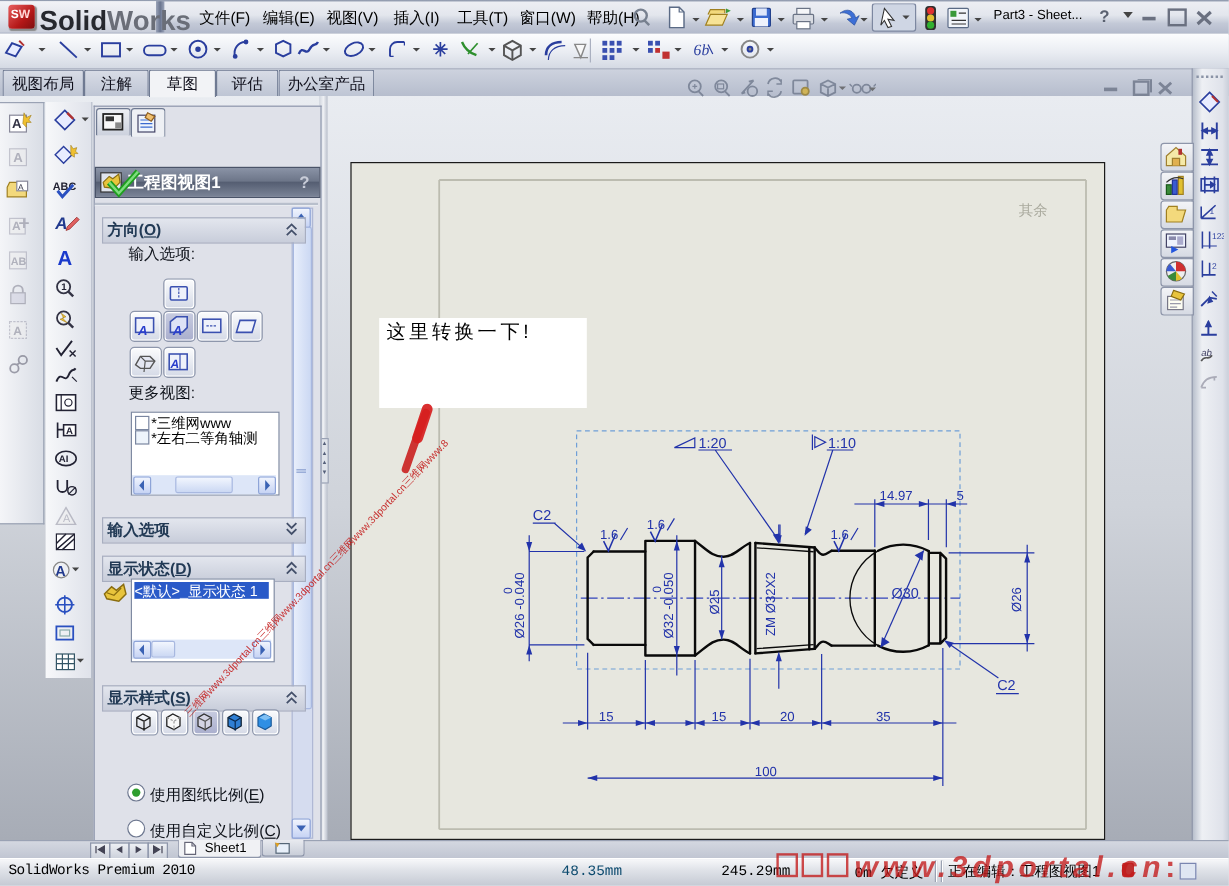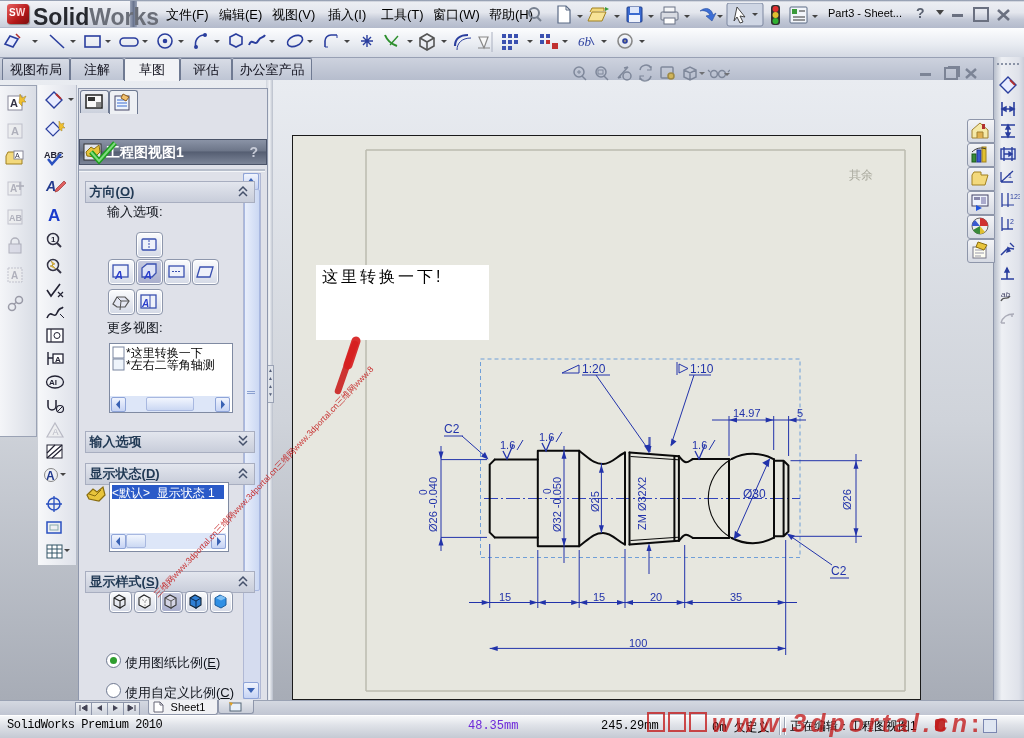--- a/index.html
+++ b/index.html
@@ -517,21 +517,21 @@
             <rect x="4" y="5" width="15" height="13" fill="#eef1fa" stroke="#3a50b0" stroke-width="1.3"></rect>
             <line x1="13" y1="5" x2="13" y2="18" stroke="#3a50b0"></line>
             <text x="5" y="17" font-size="10" font-weight="bold" fill="#2a3ecc" font-style="italic">A</text>
           </svg></div>
       <div class="abs pmlabel" style="left:28px;top:230px;">更多视图:</div>
       <div class="abs lbox" style="left:30px;top:254px;width:122px;height:68px;">
         <svg class="abs" style="left:2px;top:2px" width="14" height="26">
             <rect x="1" y="1" width="11" height="11" fill="#fff" stroke="#7a86a0"></rect>
             <rect x="1" y="13" width="11" height="11" fill="#eef4fb" stroke="#7a86a0"></rect>
           </svg>
-        <div class="abs" style="left:16px;top:1px;font-size:12px;white-space:nowrap;">*这里转换一下</div>
+        <div class="abs" style="left:16px;top:1px;font-size:12px;white-space:nowrap;">*三维网www</div>
         <div class="abs" style="left:16px;top:13px;font-size:12px;white-space:nowrap;">*左右二等角轴测</div>
         <div class="abs" style="left:0;top:52px;width:120px;height:16px;background:#dde6f8;">
           <div class="abs sbbtn" style="left:1px;top:1px;width:13px;height:13px;"><svg width="13" height="13">
                 <path d="M8 2l-4 4.5 4 4.5z" fill="#3a62b4"></path>
               </svg></div>
           <div class="abs" style="left:36px;top:1px;width:46px;height:12px;background:linear-gradient(180deg,#f2f6fe,#cbd8f3);border:1px solid #a8b8e0;border-radius:2px;"></div>
           <div class="abs sbbtn" style="left:105px;top:1px;width:13px;height:13px;"><svg width="13" height="13">
                 <path d="M5 2l4 4.5-4 4.5z" fill="#3a62b4"></path>
               </svg></div>
         </div>
@@ -757,21 +757,21 @@
  <div class="abs" style="left:218px;top:0;width:34px;height:13px;background:linear-gradient(180deg,#e8eaef,#c8cdd8);border:1px solid #8e96aa;border-top:none;border-radius:0 0 3px 3px;">
   <svg class="abs" style="left:9px;top:1px" width="16" height="11">
         <rect x="2" y="2" width="11" height="8" fill="#e8f0fa" stroke="#567"></rect>
         <path d="M1 1l4 1-2 3z" fill="#e0a020"></path>
       </svg>
     </div>
 </div>
 
 <div class="abs" id="status"></div>
 <div class="abs mono" style="left:7px;top:718px;font-size:12px;letter-spacing:-0.45px;color:#000;">SolidWorks Premium 2010</div>
-<div class="abs mono" style="left:468px;top:719px;font-size:12px;color:#6d28d9;">48.35mm</div>
+<div class="abs mono" style="left:468px;top:719px;font-size:12px;color:#0c4a6e;">48.35mm</div>
 <div class="abs mono" style="left:601px;top:719px;font-size:12px;color:#000;">245.29mm</div>
 <div class="abs mono" style="left:712px;top:719px;font-size:12px;color:#000;">0m 欠定义</div>
 <div class="abs" style="left:779px;top:717px;width:1px;height:18px;background:#9aa2b2;border-right:1px solid #fff;"></div>
 <div class="abs" style="left:784px;top:717px;width:1px;height:18px;background:#9aa2b2;border-right:1px solid #fff;"></div>
 <div class="abs" style="left:790px;top:718px;font-size:12px;color:#000;">正在编辑：工程图视图1</div>
 <div class="abs" style="left:935px;top:719px;width:10px;height:12px;background:#c03030;border-radius:2px;"></div>
 <div class="abs" style="left:983px;top:719px;width:12px;height:12px;background:#dfe6f2;border:1px solid #7a86b0;"></div>
 <div class="abs" style="left:647px;top:709px;font-size:25px;font-style:italic;font-weight:bold;color:rgba(195,25,25,0.78);white-space:nowrap;letter-spacing:4px;z-index:60;"><span style="display:inline-block;width:14px;height:16px;border:2.5px solid rgba(195,25,25,0.78);margin-right:3px;"></span><span style="display:inline-block;width:14px;height:16px;border:2.5px solid rgba(195,25,25,0.78);margin-right:3px;"></span><span style="display:inline-block;width:14px;height:16px;border:2.5px solid rgba(195,25,25,0.78);margin-right:5px;"></span>www.3dportal.cn<span style="font-style:normal">:</span></div>
 
 </body></html>

